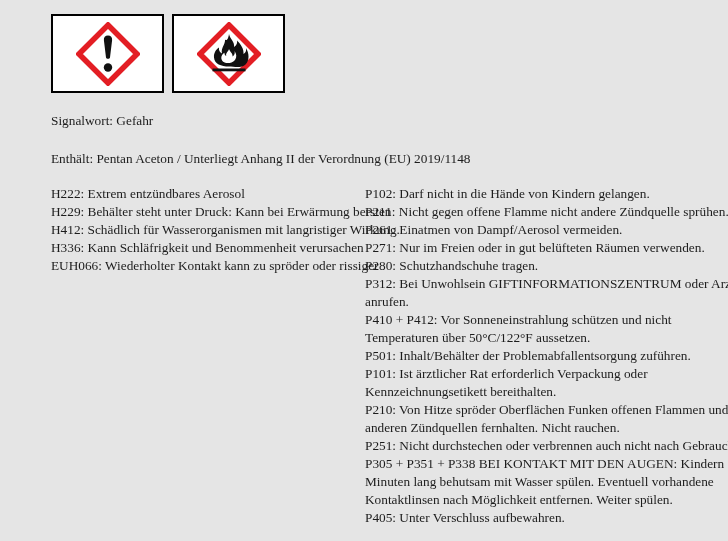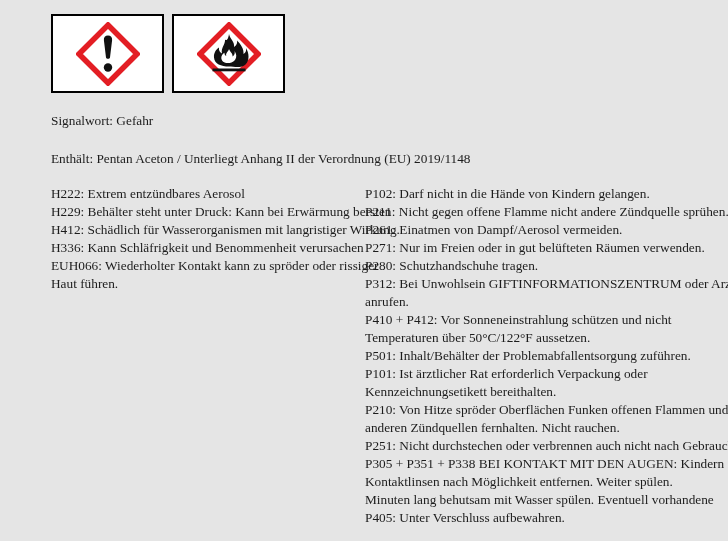--- a/index.html
+++ b/index.html
@@ -102,38 +102,37 @@
   <div class="txt-line signal-line">Signalwort: Gefahr</div>
 
   <div class="txt-line contains-line">Enthält: Pentan Aceton / Unterliegt Anhang II der Verordnung (EU) 2019/1148</div>
 
   <div class="col col-left">
       <div class="stmt-line">H222: Extrem entzündbares Aerosol</div>
       <div class="stmt-line">H229: Behälter steht unter Druck: Kann bei Erwärmung bersten</div>
       <div class="stmt-line">H412: Schädlich für Wasserorganismen mit langristiger Wirkung.</div>
       <div class="stmt-line">H336: Kann Schläfrigkeit und Benommenheit verursachen</div>
       <div class="stmt-line">EUH066: Wiederholter Kontakt kann zu spröder oder rissiger</div>
-      <div class="stmt-line">Haut führen.</div>
     </div>
 
   <div class="col col-right">
       <div class="stmt-line">P102: Darf nicht in die Hände von Kindern gelangen.</div>
       <div class="stmt-line">P211: Nicht gegen offene Flamme nicht andere Zündquelle sprühen.</div>
       <div class="stmt-line">P261: Einatmen von Dampf/Aerosol vermeiden.</div>
       <div class="stmt-line">P271: Nur im Freien oder in gut belüfteten Räumen verwenden.</div>
       <div class="stmt-line">P280: Schutzhandschuhe tragen.</div>
       <div class="stmt-line">P312: Bei Unwohlsein GIFTINFORMATIONSZENTRUM oder Arzt</div>
       <div class="stmt-line">anrufen.</div>
       <div class="stmt-line">P410 + P412: Vor Sonneneinstrahlung schützen und nicht</div>
       <div class="stmt-line">Temperaturen über 50°C/122°F aussetzen.</div>
       <div class="stmt-line">P501: Inhalt/Behälter der Problemabfallentsorgung zuführen.</div>
       <div class="stmt-line">P101: Ist ärztlicher Rat erforderlich Verpackung oder</div>
       <div class="stmt-line">Kennzeichnungsetikett bereithalten.</div>
       <div class="stmt-line">P210: Von Hitze spröder Oberflächen Funken offenen Flammen und</div>
       <div class="stmt-line">anderen Zündquellen fernhalten. Nicht rauchen.</div>
       <div class="stmt-line">P251: Nicht durchstechen oder verbrennen auch nicht nach Gebrauch.</div>
       <div class="stmt-line">P305 + P351 + P338 BEI KONTAKT MIT DEN AUGEN: Kindern</div>
+      <div class="stmt-line">Minuten lang behutsam mit Wasser spülen. Eventuell vorhandene</div>
       <div class="stmt-line">Kontaktlinsen nach Möglichkeit entfernen. Weiter spülen.</div>
-      <div class="stmt-line">Minuten lang behutsam mit Wasser spülen. Eventuell vorhandene</div>
       <div class="stmt-line">P405: Unter Verschluss aufbewahren.</div>
     </div>
 
 </div>
 
 </body></html>

